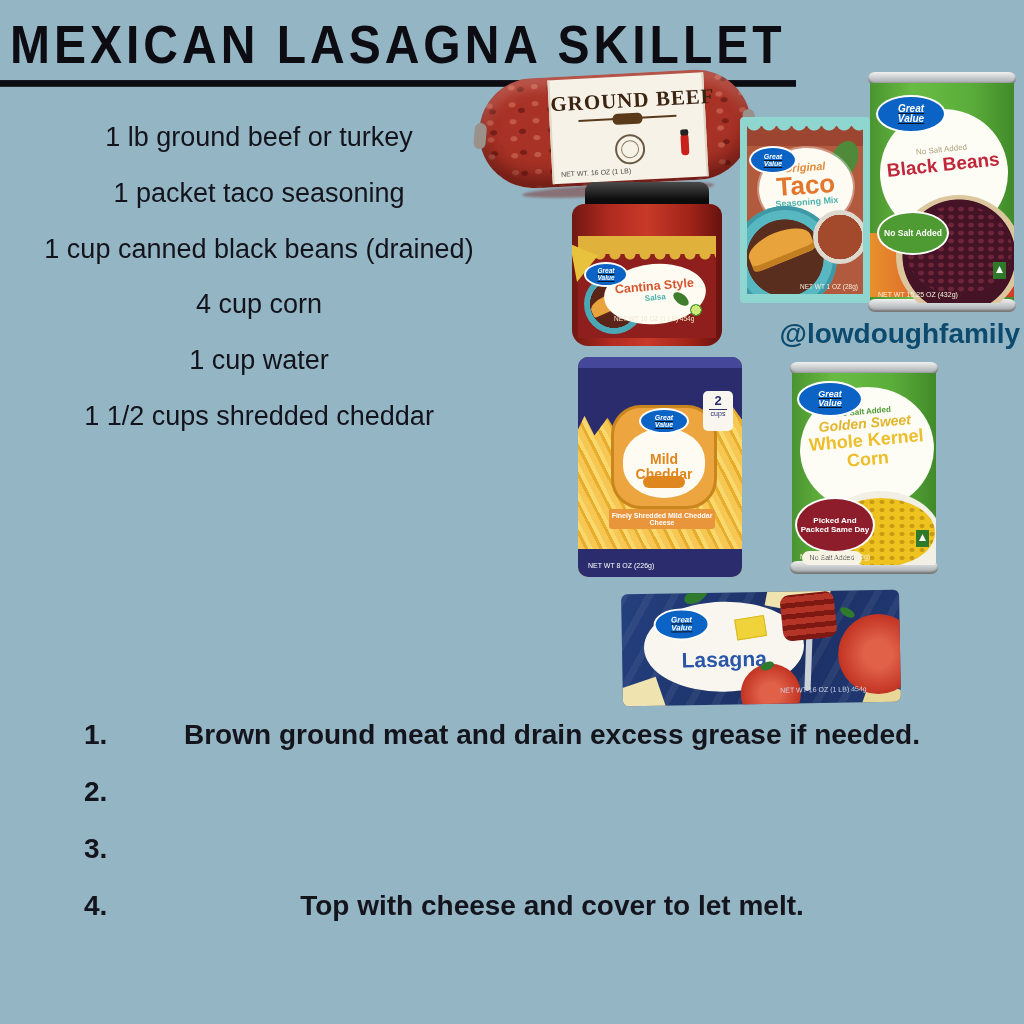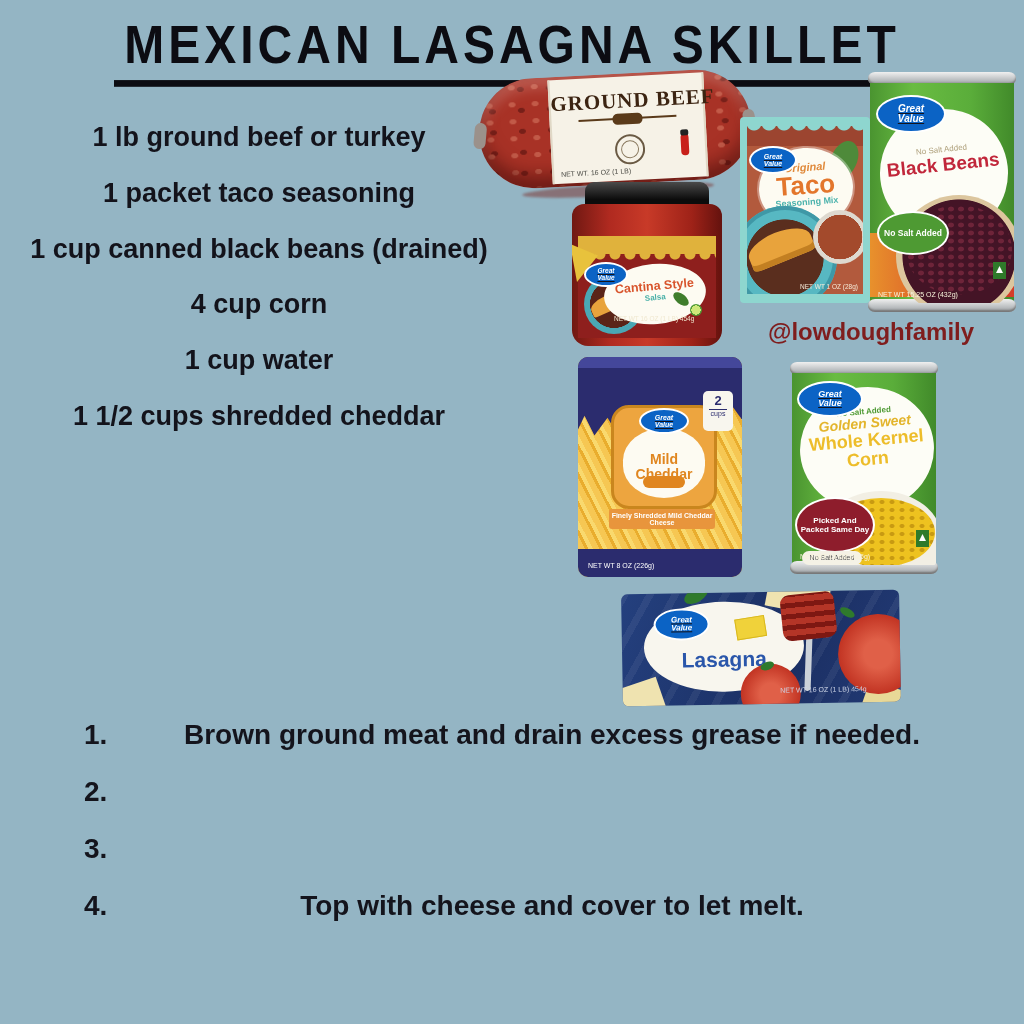--- a/index.html
+++ b/index.html
@@ -1,37 +1,37 @@
 <!DOCTYPE html>
 <html><head>
 <meta charset="utf-8">
 <style>
   html,body{margin:0;padding:0;background:#7d9fb0;}
   #canvas{position:relative;width:1024px;height:1024px;background:#94b5c4;overflow:hidden;
           font-family:"Liberation Sans",sans-serif;color:#14141c;}
 
   
-  .title-wrap{position:absolute;top:14px;left:0;width:1024px;text-align:center;}
+  .title-wrap{position:absolute;top:14px;left:0;width:1024px;}
   .title-wrap h1{display:inline-block;margin:0;padding:0 10px 4px 10px;font-size:48px;font-weight:bold;
                  letter-spacing:4px;color:#0c0c12;border-bottom:6px solid #0c0c12;
                  transform:scaleY(1.12);transform-origin:top center;white-space:nowrap;}
 
   
   .ingredients{position:absolute;left:2px;top:110px;width:514px;text-align:center;}
-  .ing{height:55.8px;line-height:55.8px;font-size:27px;font-weight:bold;white-space:nowrap;color:#13131b;}
+  .ing{height:55.8px;line-height:55.8px;font-size:27px;font-weight:normal;white-space:nowrap;color:#13131b;}
 
   
   .steps{position:absolute;left:0;top:706px;width:1024px;}
   .step{position:relative;min-height:57px;}
   .step .num{position:absolute;left:84px;top:0;font-size:28px;font-weight:bold;line-height:57px;}
   .step .txt{display:block;margin:0 20px 0 100px;text-align:center;font-size:28px;font-weight:bold;line-height:57px;}
 
   
-  .handle{position:absolute;left:768px;top:318px;width:252px;text-align:left;
-          font-size:24px;font-weight:bold;color:#7f1d1d;white-space:nowrap;}
+  .handle{position:absolute;left:768px;top:318px;width:252px;text-align:right;
+          font-size:28px;font-weight:bold;color:#0c4a6e;white-space:nowrap;}
 
   
   .gv-logo{position:absolute;background:#0b63c5;border:2px solid #fff;border-radius:50%;
            display:flex;align-items:center;justify-content:center;z-index:5;text-decoration:underline;}
   .gv-logo span{display:block;width:70%;text-align:center;color:#fff;font-style:italic;font-weight:bold;
                 line-height:1.0;}
 
   
   .gb{position:absolute;left:479px;top:74px;width:272px;height:110px;transform:rotate(-3deg);}
   .gb-body{position:absolute;inset:0;border-radius:55px;overflow:hidden;
@@ -146,21 +146,21 @@
           background-image:repeating-linear-gradient(63deg,#f6c753 0 6px,#e9ad2e 6px 9px,#f9d96e 9px 13px);}
   .ch-navy{position:absolute;top:0;left:0;right:0;height:98px;background:#2b2c6e;
            clip-path:polygon(0 0,100% 0,100% 64%,94% 50%,88% 70%,81% 52%,74% 74%,66% 56%,58% 80%,50% 58%,42% 82%,34% 60%,26% 84%,18% 62%,10% 80%,4% 60%,0 74%);}
   .ch-topstrip{position:absolute;top:0;left:0;right:0;height:11px;background:#44479a;}
   .ch-cups{position:absolute;right:9px;top:34px;width:30px;height:40px;background:#f8f6ee;border-radius:5px;
            color:#2b2c6e;text-align:center;z-index:4;}
   .ch-cups .n{display:block;margin-top:3px;font-size:13px;font-weight:bold;line-height:13px;}
   .ch-cups .c{display:block;font-size:7px;line-height:8px;}
   .ch-cups .bar{display:block;margin:2px auto 0 auto;width:18px;border-top:1px solid #2b2c6e;}
   .ch-shield{position:absolute;left:33px;top:48px;width:100px;height:98px;background:#eda53f;
-             border:3px solid #c9861e;border-radius:18px;z-index:3;}
+             border:3px solid #c9861e;border-radius:30px;z-index:3;}
   .ch-inner{position:absolute;left:9px;right:9px;top:20px;bottom:8px;background:#fdfbf2;border-radius:50%/46%;}
   .ch-gv{left:50%;transform:translateX(-50%);top:0px;width:46px;height:22px;}
   .ch-gv span{font-size:7px;}
   .ch-title{margin-top:24px;text-align:center;font-size:14px;font-weight:bold;color:#e0861f;
             line-height:15px;width:70px;margin-left:auto;margin-right:auto;}
   .ch-pill{position:absolute;left:50%;margin-left:-21px;bottom:10px;width:42px;height:12px;background:#e0861f;
            border-radius:6px;}
   .ch-banner{position:absolute;left:31px;top:152px;width:102px;background:#e8953c;border-radius:3px;
              font-size:7px;font-weight:bold;color:#fff;text-align:center;padding:3px 2px;z-index:3;}
   .ch-bottom{position:absolute;left:0;right:0;bottom:0;height:28px;background:#2b2c6e;z-index:2;}

